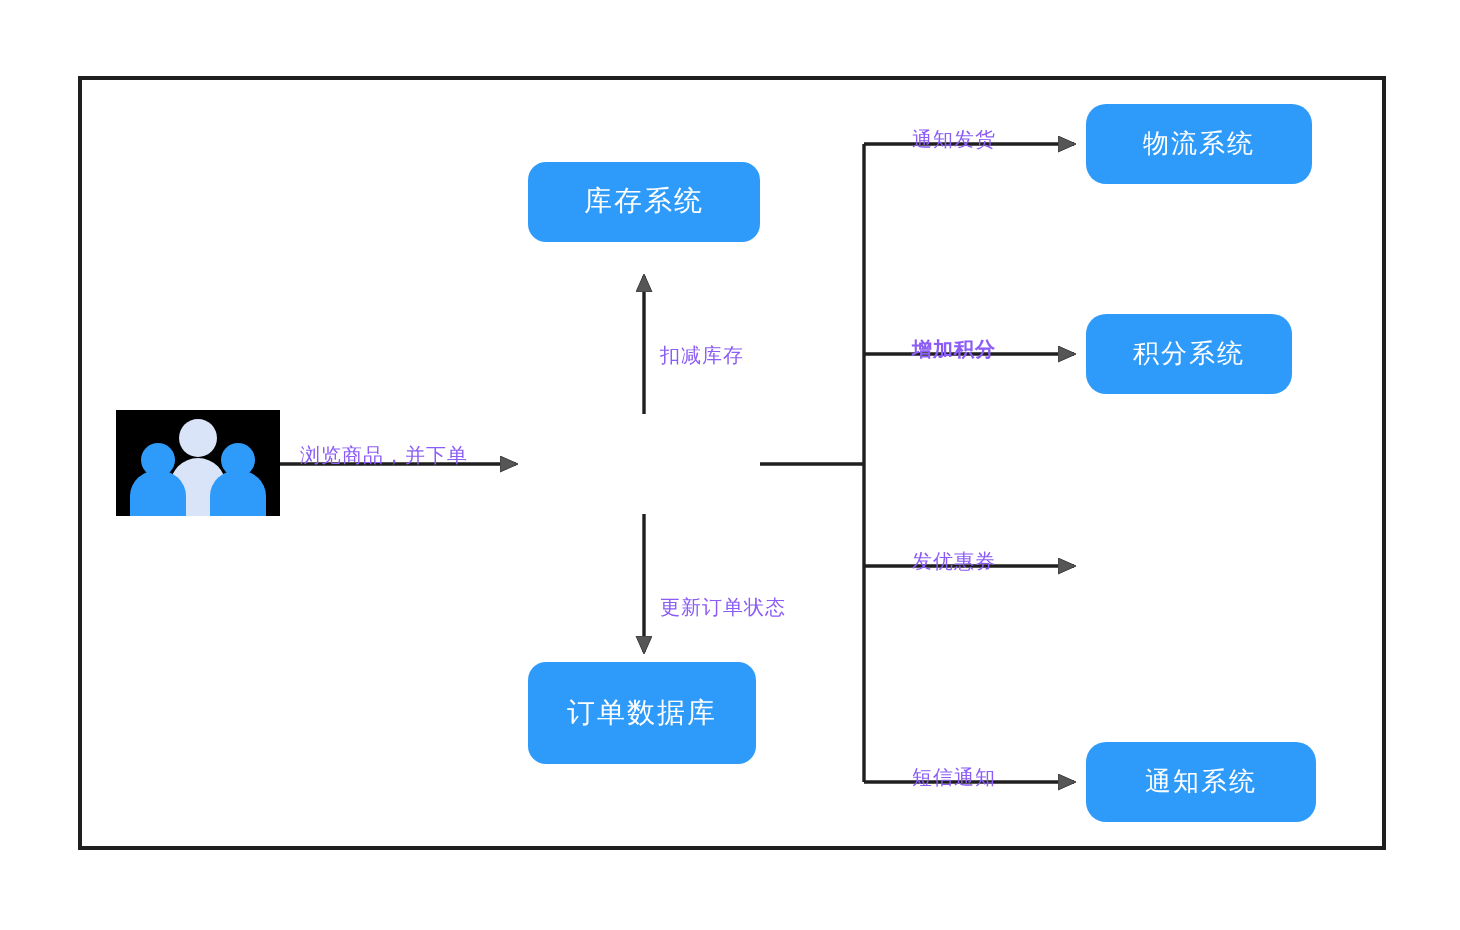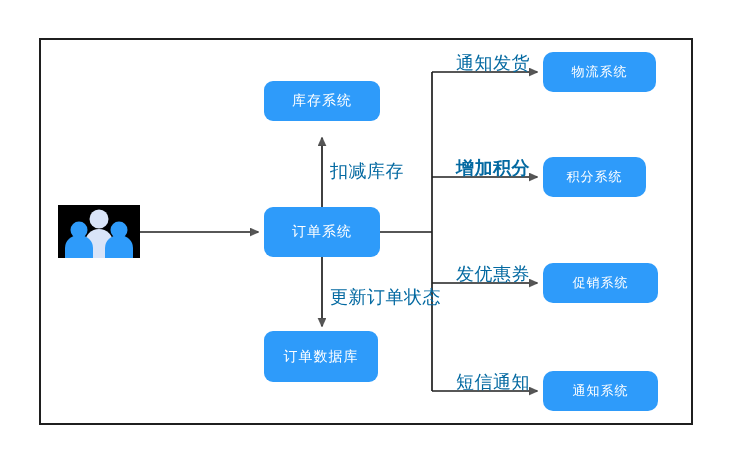--- a/index.html
+++ b/index.html
@@ -31,22 +31,22 @@
   }
   .node.small{font-size:13px;border-radius:10px;}
   .n-inventory{left:264px;top:81px;width:116px;height:40px;}
   .n-order{left:264px;top:207px;width:116px;height:50px;}
   .n-orderdb{left:264px;top:331px;width:114px;height:51px;}
   .n-logistics{left:543px;top:52px;width:113px;height:40px;}
   .n-points{left:543px;top:157px;width:103px;height:40px;}
   .n-promotion{left:543px;top:263px;width:115px;height:40px;}
   .n-notify{left:543px;top:371px;width:115px;height:40px;}
   .edge-label{
-    position:absolute;font-size:18px;color:#0369a1;white-space:nowrap;
-    letter-spacing:0.5px;line-height:1;
+    position:absolute;font-size:10px;color:#8b5cf6;white-space:nowrap;
+    letter-spacing:0.5px;line-height:1;margin-top:12px;
   }
   .l-browse{left:150px;top:212px;}
   .l-deduct{left:330px;top:162px;}
   .l-update{left:330px;top:288px;}
   .l-ship{left:456px;top:54px;}
   .l-points{left:456px;top:159px;font-weight:bold;}
   .l-coupon{left:456px;top:265px;}
   .l-sms{left:456px;top:373px;}
   .actor{position:absolute;left:58px;top:205px;width:82px;height:53px;}
 </style>
@@ -86,27 +86,26 @@
       <circle cx="21" cy="25" r="8.5"></circle>
       <path d="M7,53 v-10 a14,13 0 0 1 28,0 v10 z"></path>
     </g>
     <g fill="#2E9BFA">
       <circle cx="61" cy="25" r="8.5"></circle>
       <path d="M47,53 v-10 a14,13 0 0 1 28,0 v10 z"></path>
     </g>
   </svg>
 
   <div class="node n-inventory">库存系统</div>
-  <div class="node n-order">订单系统</div>
   <div class="node n-orderdb">订单数据库</div>
   <div class="node small n-logistics">物流系统</div>
   <div class="node small n-points">积分系统</div>
-  <div class="node small n-promotion">促销系统</div>
   <div class="node small n-notify">通知系统</div>
 
+  <div class="edge-label l-browse">浏览商品，并下单</div>
   <div class="edge-label l-deduct">扣减库存</div>
   <div class="edge-label l-update">更新订单状态</div>
   <div class="edge-label l-ship">通知发货</div>
   <div class="edge-label l-points">增加积分</div>
   <div class="edge-label l-coupon">发优惠券</div>
   <div class="edge-label l-sms">短信通知</div>
 
 </div>
 
 </body></html>

